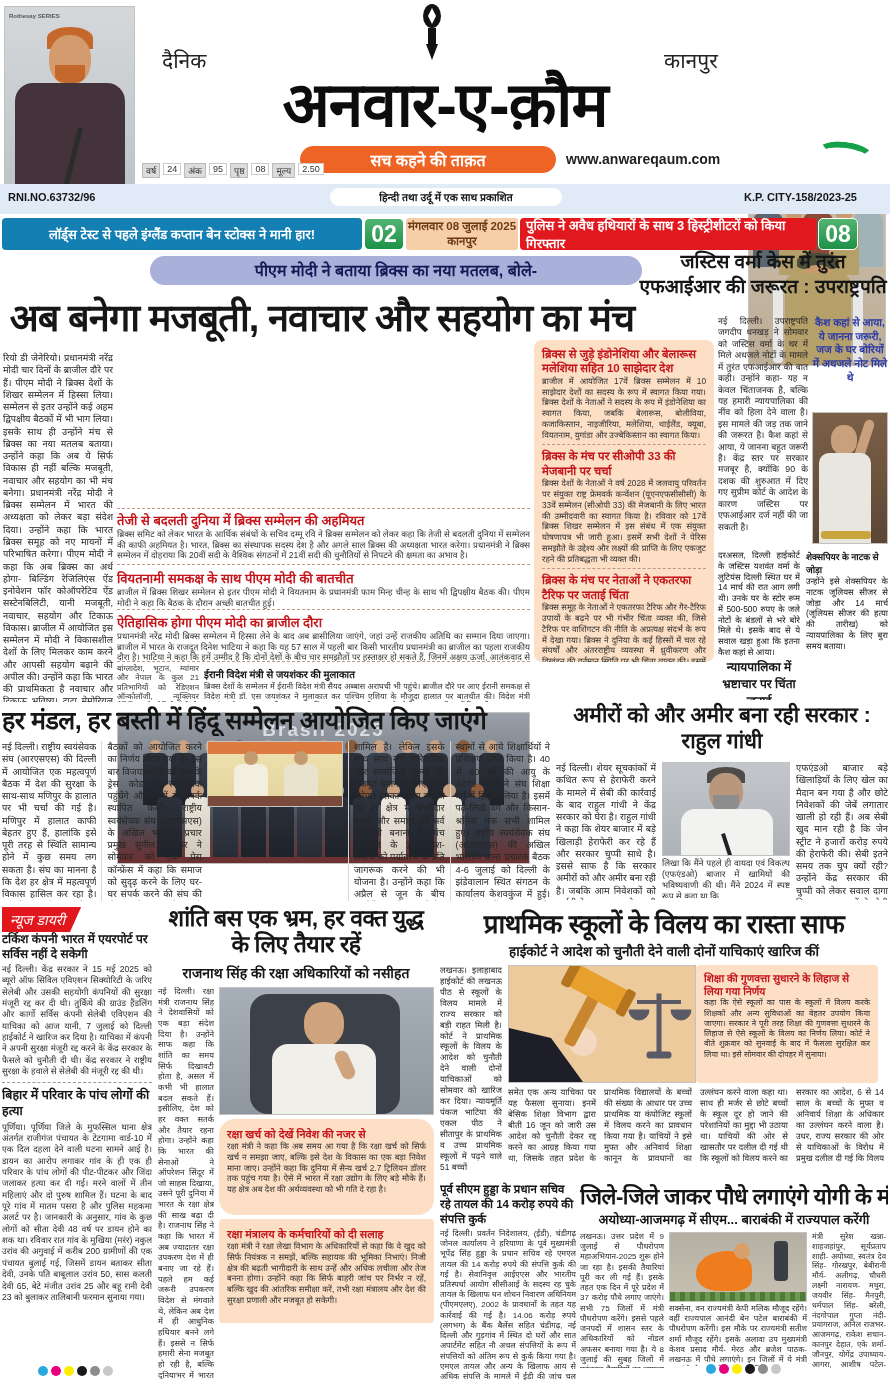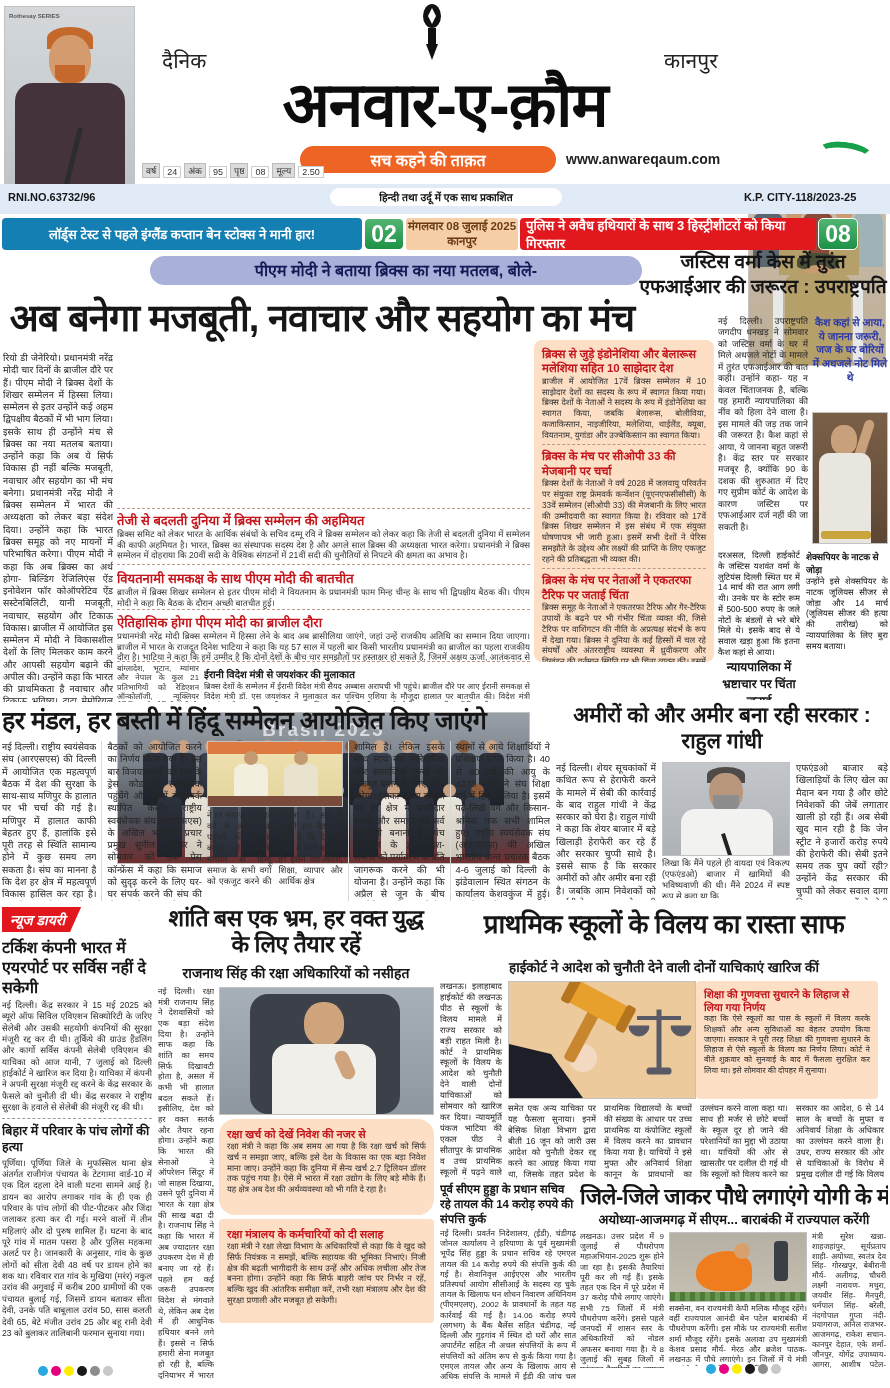--- a/index.html
+++ b/index.html
@@ -12,21 +12,21 @@
   .clip{overflow:hidden}
   .body-txt{font-size:9.3px;line-height:1.32;color:#262626}
   .sm-txt{font-size:8.6px;line-height:1.28;color:#2a2a2a}
   .red-h{color:#c4161c;font-weight:bold}
   .dash-b{border-bottom:1px dashed #b98}
   .photo{box-sizing:border-box;border:1px solid #c2c2c2;position:relative;overflow:hidden}
   
   .band{background:#e1eaf7}
   .title-main{font-weight:bold;letter-spacing:-1px;white-space:nowrap}
   .pill{border-radius:14px;color:#fff;font-weight:bold;display:flex;align-items:center;justify-content:center}
-  .ed-strip{display:flex;gap:3px;font-size:9px;color:#333;align-items:flex-end}
+  .ed-strip{display:flex;gap:3px;font-size:9px;color:#333;align-items:flex-start}
   .ed-strip .lab{background:#dcdcdc;border:1px solid #bbb;padding:0 3px}
   .ed-strip .val{background:#fff;border:1px solid #ccc;padding:0 3px}
   .swoosh{width:58px;height:26px;border:6px solid transparent;border-top-color:#17a04b;border-radius:50%;transform:rotate(7deg)}
   
   .tick{display:flex;align-items:center;justify-content:center;color:#fff;font-weight:bold;border-radius:4px}
   .pgnum{background:linear-gradient(#53b472,#1d9147);font-size:23px;color:#fff;font-weight:bold;
     display:flex;align-items:center;justify-content:center;border-radius:5px;border:1px solid #fff}
   
   .stokes{background:linear-gradient(#d4d8db,#bfc4c8)}
   .stokes .banner{position:absolute;top:6px;left:4px;font-size:6px;color:#555;font-weight:bold}
@@ -82,21 +82,21 @@
   .yogiph{background:linear-gradient(#b5b0a4,#c7c0b2)}
   .yogiph .fig{position:absolute;left:26px;bottom:10px;width:56px;height:40px;background:#ef7d1d;border-radius:55% 45% 30% 40%}
   .yogiph .fh{position:absolute;left:64px;bottom:42px;width:16px;height:16px;border-radius:50%;background:#d9a06c}
   .yogiph .guard{position:absolute;right:18px;top:8px;width:14px;height:40px;background:#3a3f46;border-radius:4px}
   .yogiph .grass{position:absolute;bottom:0;left:0;right:0;height:9px;background:repeating-linear-gradient(90deg,#4e7a3a 0 5px,#6d9a50 5px 10px)}
   .gavel-box{background:#ecca9c}
   
   .peach{background:#fcdfc5;border-radius:8px;padding:7px 8px;box-sizing:border-box}
   .peach .bd{font-size:8.3px;line-height:1.3;color:#333;text-align:justify}
   
-  .diary-badge{background:#e2171e;color:#fff;font-style:italic;font-weight:bold;font-size:14px;
+  .diary-badge{background:#e2171e;color:#fff;font-style:italic;font-weight:normal;font-size:14px;
     padding:3px 16px 3px 8px;display:inline-block;clip-path:polygon(0 0,100% 0,86% 100%,0 100%)}
   .dots{display:flex;gap:3px;align-items:center}
   .dots i{width:10px;height:10px;border-radius:50%;display:inline-block}
   .q-blue{color:#2b3aa8;font-weight:bold;text-align:center}
   .col2{column-count:2;column-gap:7px}
   .col4{column-count:4;column-gap:8px}
   .vrule{border-left:1px solid #d8d8d8}
 </style>
 </head>
 <body>
@@ -161,21 +161,21 @@
       <span class="val">95</span>
     <span class="lab">पृष्ठ</span>
       <span class="val">08</span>
     <span class="lab">मूल्य</span>
       <span class="val">2.50</span>
   </div>
 
   <div class="abs band" style="left:0;top:184px;width:890px;height:30px"></div>
   <div class="abs b" style="left:8px;top:191px;font-size:11px">RNI.NO.63732/96</div>
   <div class="abs ctr b" style="left:330px;top:188px;width:232px;height:18px;background:#fff;border-radius:10px;font-size:10.5px;line-height:18px">हिन्दी तथा उर्दू में एक साथ प्रकाशित</div>
-  <div class="abs b" style="left:744px;top:191px;font-size:11px">K.P. CITY-118/2023-25</div>
+  <div class="abs b" style="left:744px;top:191px;font-size:11px">K.P. CITY-158/2023-25</div>
 
   <div class="abs tick clip" style="left:2px;top:218px;width:360px;height:32px;background:#147fb2;font-size:13px;padding:0 6px">लॉर्ड्स टेस्ट से पहले इंग्लैंड कप्तान बेन स्टोक्स ने मानी हार!</div>
   <div class="abs pgnum" style="left:364px;top:218px;width:40px;height:32px">02</div>
   <div class="abs ctr b clip" style="left:406px;top:218px;width:112px;height:32px;background:#f6cfa9;border-radius:3px;font-size:11.5px;line-height:1.3;color:#6b3c12;padding-top:1px">मंगलवार 08 जुलाई 2025 कानपुर</div>
   <div class="abs tick clip" style="left:520px;top:218px;width:296px;height:32px;background:#e2181f;font-size:13px;padding:0 6px">पुलिस ने अवैध हथियारों के साथ 3 हिस्ट्रीशीटरों को किया गिरफ्तार</div>
   <div class="abs pgnum" style="left:818px;top:218px;width:40px;height:32px">08</div>
 
   <div class="abs ctr b clip" style="left:150px;top:256px;width:492px;height:29px;background:#a9b0da;border-radius:15px;font-size:16px;line-height:29px;color:#141a56">पीएम मोदी ने बताया ब्रिक्स का नया मतलब, बोले-</div>
   <div class="abs ctr b clip" style="left:638px;top:250px;width:250px;height:62px;font-size:19px;line-height:1.3">जस्टिस वर्मा केस में तुरंत एफआईआर की जरूरत : उपराष्ट्रपति</div>
 
@@ -277,21 +277,20 @@
     <div style="display:flex;gap:5px;margin-top:5px;height:160px">
       <div class="body-txt jt clip" style="width:100px">नई दिल्ली। राष्ट्रीय स्वयंसेवक संघ (आरएसएस) की दिल्ली में आयोजित एक महत्वपूर्ण बैठक में देश की सुरक्षा के साथ-साथ मणिपुर के हालात पर भी चर्चा की गई है। मणिपुर में हालात काफी बेहतर हुए हैं, हालांकि इसे पूरी तरह से स्थिति सामान्य होने में कुछ समय लग सकता है। संघ का मानना है कि देश हर क्षेत्र में महत्वपूर्ण विकास हासिल कर रहा है। हालांकि, इस विकास को हर दृष्टि से सर्व समावेशी बनाने के लिए संघ काम करेगा। इसके लिए हर मंडल और हर बस्ती में हिंदू सम्मेलन आयोजित किए जाएंगे। 11360 से अधिक सामाजिक सद्भाव</div>
       <div class="body-txt jt clip vrule" style="width:100px;padding-left:5px">बैठकों को आयोजित करने का निर्णय किया गया है। इस बार विजयादशमी को संघ के ड्रेस कोड में स्वयंसेवक पहुंचेंगे और लोगों से संपर्क स्थापित करेंगे। राष्ट्रीय स्वयंसेवक संघ (आरएसएस) के अखिल भारतीय प्रचार प्रमुख सुनील अंबेकर ने सोमवार को एक प्रेस कॉन्फ्रेंस में कहा कि समाज को सुदृढ़ करने के लिए घर-घर संपर्क करने की संघ की योजना है। संघ के सभी संगठनात्मक 924 जिलों में राष्ट्र और हिंदुत्व के महत्वपूर्ण विषयों पर विस्तार से चर्चा कराई जाएगी। संघ</div>
       <div style="width:136px">
         <div class="photo rssph" style="width:136px;height:66px">
           <div class="ban"></div>
             <div class="m1"></div>
             <div class="m2"></div>
             <div class="desk"></div>
         </div>
-        <div class="sm-txt jt col2 clip" style="height:88px;margin-top:3px">ने हर समाज और हर वर्ग के लोगों तक पहुंचने की योजना बनाई है। इनके माध्यम से हिन्दू समाज के सभी वर्गों को एकजुट करने की योजना है। संघ ने अपनी इस बैठक में माना है कि देश हर दिशा में आगे बढ़ रहा है। इसमें देश-विदेश, शिक्षा, व्यापार और आर्थिक क्षेत्र</div>
       </div>
       <div class="body-txt jt clip vrule" style="width:96px;padding-left:5px">शामिल है। लेकिन इसके साथ साथ संघ पारिवारिक और सामाजिक मूल्यों को मजबूत बनाने के लिए काम करेगा। इसका उद्देश्य समाज को हर क्षेत्र में भागीदार बनाने और समाज को सर्व समावेशी बनाना है। पंच परिवर्तन के द्वारा देश-समाज को पर्यावरण के प्रति जागरूक करने की भी योजना है। उन्होंने कहा कि अप्रैल से जून के बीच आयोजित प्रशिक्षण शिविर सम्पन्न हुए हैं। 40 वर्ष से कम आयु के लोगों के लिए आयोजित संघ शिक्षा वर्ग में 17609 लोगों ने प्रशिक्षण हासिल किया। 8812</div>
       <div class="body-txt jt clip vrule" style="width:100px;padding-left:5px">स्थानों से आये शिक्षार्थियों ने प्रशिक्षण प्राप्त किया है। 40 से 60 वर्ष की आयु के 4270 लोगों ने संघ शिक्षा वर्ग में हिस्सा लिया है। इसमें पढ़े-लिखे वर्ग और किसान-श्रमिक तक सभी शामिल हुए। राष्ट्रीय स्वयंसेवक संघ (आरएसएस) की अखिल भारतीय प्रान्त प्रचारक बैठक 4-6 जुलाई को दिल्ली के झंडेवालान स्थित संगठन के कार्यालय केशवकुंज में हुई। इस बैठक में आरएसएस के सर संघचालक मोहन भागवत, दत्तात्रेय होसबोले, अरुण कुमार, संगठन के 46 प्रान्तों के प्रमुख और सहप्रमुख सहित अनेक वरिष्ठ पदाधिकारी सम्मिलित हुए।</div>
     </div>
   </div>
 
   <div class="abs clip" style="left:556px;top:702px;width:332px;height:203px">
     <div class="ctr b clip" style="font-size:21px;line-height:1.25;height:56px">अमीरों को और अमीर बना रही सरकार : राहुल गांधी</div>
     <div style="display:flex;gap:6px;margin-top:4px;height:138px">
       <div class="body-txt jt clip" style="width:100px">नई दिल्ली। शेयर सूचकांकों में कथित रूप से हेराफेरी करने के मामले में सेबी की कार्रवाई के बाद राहुल गांधी ने केंद्र सरकार को घेरा है। राहुल गांधी ने कहा कि शेयर बाजार में बड़े खिलाड़ी हेराफेरी कर रहे हैं और सरकार चुप्पी साधे है। इससे साफ है कि सरकार अमीरों को और अमीर बना रही है। जबकि आम निवेशकों को बर्बादी के कगार पर धकेल रही है। बता दें कि सेबी ने हाल ही में अमेरिकी ट्रेडिंग कंपनी जेन स्ट्रीट समूह पर हेराफेरी मामले में प्रतिबंध लगाया है। राहुल गांधी ने एक्स पर</div>
@@ -304,21 +303,21 @@
             <div class="mic"></div>
         </div>
         <div class="sm-txt jt clip" style="height:40px;margin-top:2px">लिखा कि मैंने पहले ही वायदा एवं विकल्प (एफएंडओ) बाजार में खामियों की भविष्यवाणी की थी। मैंने 2024 में स्पष्ट रूप से कहा था कि</div>
       </div>
       <div class="body-txt jt clip" style="width:92px">एफएंडओ बाजार बड़े खिलाड़ियों के लिए खेल का मैदान बन गया है और छोटे निवेशकों की जेबें लगातार खाली हो रही हैं। अब सेबी खुद मान रही है कि जेन स्ट्रीट ने हजारों करोड़ रुपये की हेराफेरी की। सेबी इतने समय तक चुप क्यों रही? उन्होंने केंद्र सरकार की चुप्पी को लेकर सवाल दागा कि क्या बाजार में हेराफेरी करने वाले और भी खिलाड़ी हैं? किसके इशारे पर मोदी सरकार आंखें मूंदकर बैठी थी? कितने बड़े शार्क अभी भी खुदरा निवेशकों को धोखा दे रहे हैं?</div>
     </div>
   </div>
 
   <div class="abs clip" style="left:2px;top:907px;width:150px;height:452px">
     <span class="diary-badge">न्यूज डायरी</span>
-    <div class="b" style="font-size:16px;line-height:1.25;margin-top:6px">टर्किश कंपनी भारत में एयरपोर्ट पर सर्विस नहीं दे सकेगी</div>
+    <div class="b" style="font-size:12px;line-height:1.25;margin-top:0">टर्किश कंपनी भारत में एयरपोर्ट पर सर्विस नहीं दे सकेगी</div>
     <div class="jt" style="font-size:8.6px;line-height:1.32;color:#2a2a2a;margin-top:2px">नई दिल्ली। केंद्र सरकार ने 15 मई 2025 को ब्यूरो ऑफ सिविल एविएशन सिक्योरिटी के जरिए सेलेबी और उसकी सहयोगी कंपनियों की सुरक्षा मंजूरी रद्द कर दी थी। तुर्किये की ग्राउंड हैंडलिंग और कार्गो सर्विस कंपनी सेलेबी एविएशन की याचिका को आज यानी, 7 जुलाई को दिल्ली हाईकोर्ट ने खारिज कर दिया है। याचिका में कंपनी ने अपनी सुरक्षा मंजूरी रद्द करने के केंद्र सरकार के फैसले को चुनौती दी थी। केंद्र सरकार ने राष्ट्रीय सुरक्षा के हवाले से सेलेबी की मंजूरी रद्द की थी।</div>
     <div style="border-top:1px dashed #999;margin:5px 0"></div>
     <div class="b" style="font-size:12.5px;line-height:1.25">बिहार में परिवार के पांच लोगों की हत्या</div>
     <div class="jt" style="font-size:8.6px;line-height:1.32;color:#2a2a2a;margin-top:2px">पूर्णिया। पूर्णिया जिले के मुफस्सिल थाना क्षेत्र अंतर्गत राजीगंज पंचायत के टेटगामा वार्ड-10 में एक दिल दहला देने वाली घटना सामने आई है। डायन का आरोप लगाकर गांव के ही एक ही परिवार के पांच लोगों की पीट-पीटकर और जिंदा जलाकर हत्या कर दी गई। मरने वालों में तीन महिलाएं और दो पुरुष शामिल हैं। घटना के बाद पूरे गांव में मातम पसरा है और पुलिस महकमा अलर्ट पर है। जानकारी के अनुसार, गांव के कुछ लोगों को सीता देवी 48 वर्ष पर डायन होने का शक था। रविवार रात गांव के मुखिया (मरंर) नकुल उरांव की अगुवाई में करीब 200 ग्रामीणों की एक पंचायत बुलाई गई, जिसमें डायन बताकर सीता देवी, उनके पति बाबूलाल उरांव 50, सास कलती देवी 65, बेटे मंजीत उरांव 25 और बहू रानी देवी 23 को बुलाकर तालिबानी फरमान सुनाया गया।</div>
   </div>
   <div class="abs dots" style="left:38px;top:1366px">
     <i style="background:#2aa9e0"></i>
       <i style="background:#e6007e"></i>
       <i style="background:#ffed00"></i>
       <i style="background:#1a1a1a"></i>
@@ -345,21 +344,21 @@
         <div class="peach clip" style="margin-top:4px;height:104px;border-radius:4px">
           <div class="red-h" style="font-size:11px">रक्षा मंत्रालय के कर्मचारियों को दी सलाह</div>
           <div class="bd">रक्षा मंत्री ने रक्षा लेखा विभाग के अधिकारियों से कहा कि वे खुद को सिर्फ नियंत्रक न समझें, बल्कि सहायक की भूमिका निभाएं। निजी क्षेत्र की बढ़ती भागीदारी के साथ उन्हें और अधिक लचीला और तेज बनना होगा। उन्होंने कहा कि सिर्फ बाहरी जांच पर निर्भर न रहें, बल्कि खुद की आंतरिक समीक्षा करें, तभी रक्षा मंत्रालय और देश की सुरक्षा प्रणाली और मजबूत हो सकेगी।</div>
         </div>
       </div>
     </div>
   </div>
 
   <div class="abs clip" style="left:440px;top:905px;width:448px;height:274px">
     <div class="ctr b clip" style="font-size:26px;white-space:nowrap;letter-spacing:-0.5px">प्राथमिक स्कूलों के विलय का रास्ता साफ</div>
-    <div class="ctr b clip" style="font-size:13.5px;height:19px;margin-top:17px">हाईकोर्ट ने आदेश को चुनौती देने वाली दोनों याचिकाएं खारिज कीं</div>
+    <div class="ctr b clip" style="font-size:13.5px;height:19px;margin-top:1px">हाईकोर्ट ने आदेश को चुनौती देने वाली दोनों याचिकाएं खारिज कीं</div>
     <div style="display:flex;gap:6px;margin-top:4px">
       <div class="jt clip" style="width:62px;height:210px;font-size:8.4px;line-height:1.3;color:#2a2a2a">लखनऊ। इलाहाबाद हाईकोर्ट की लखनऊ पीठ से स्कूलों के विलय मामले में राज्य सरकार को बड़ी राहत मिली है। कोर्ट ने प्राथमिक स्कूलों के विलय के आदेश को चुनौती देने वाली दोनों याचिकाओं को सोमवार को खारिज कर दिया। न्यायमूर्ति पंकज भाटिया की एकल पीठ ने सीतापुर के प्राथमिक व उच्च प्राथमिक स्कूलों में पढ़ने वाले 51 बच्चों</div>
       <div style="width:376px">
         <div style="display:flex;">
           <div class="photo gavel-box" style="width:188px;height:118px">
             <svg width="186" height="116" viewBox="0 0 186 116">
               <polygon points="0,116 0,62 42,72 74,116" fill="#1e1e28"></polygon>
               <circle cx="74" cy="76" r="14" fill="#f3d9c2"></circle>
               <g transform="rotate(28 80 40)">
                 <rect x="74" y="26" width="12" height="58" rx="4" fill="#c8862f"></rect>

